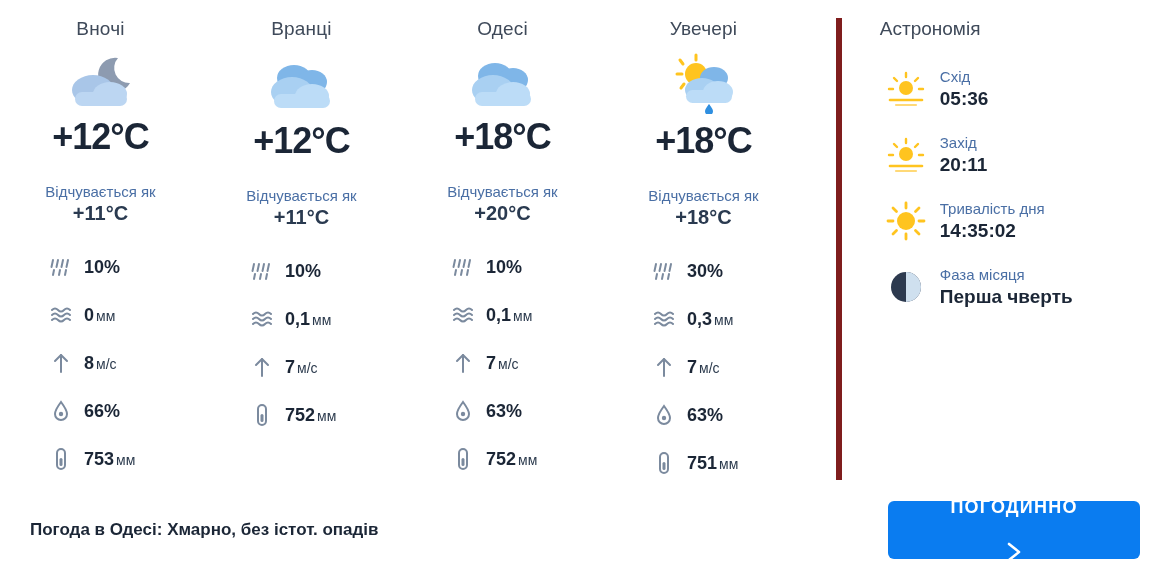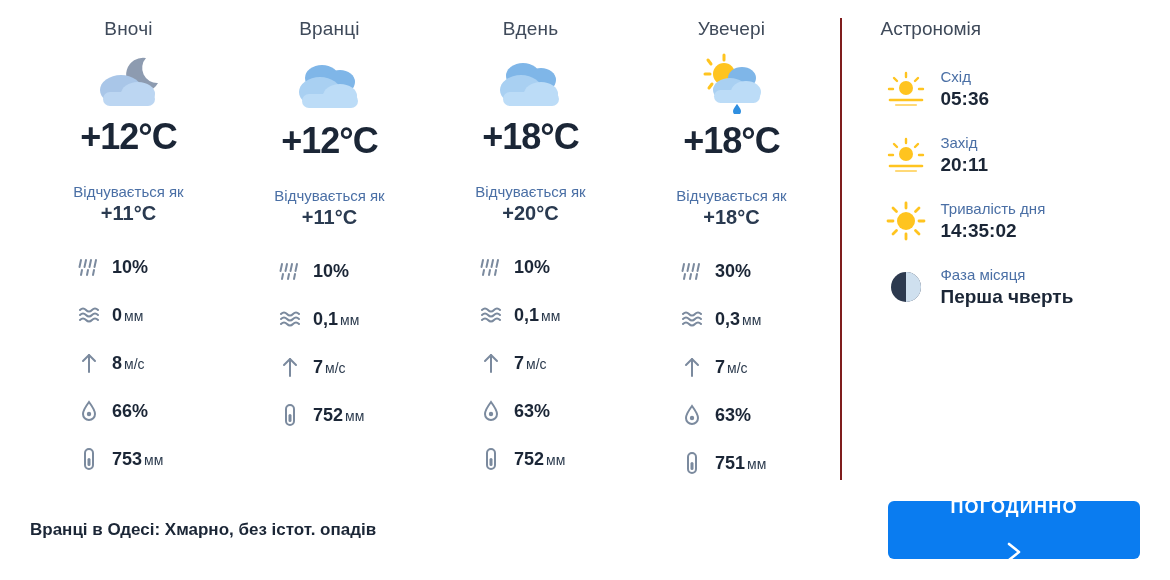--- a/index.html
+++ b/index.html
@@ -20,22 +20,21 @@
   .top {
     display: flex;
     width: 1170px;
     height: 480px;
     padding-top: 18px;
   }
 
   .periods {
     display: flex;
     width: 942px;
-    border-right: 2px solid #7f1d1d;
-    padding-left: 28px;
+    border-right: 6px solid #7f1d1d;
   }
 
   .period {
     width: 201px;
     text-align: center;
     display: flex;
     flex-direction: column;
     align-items: center;
   }
 
@@ -320,21 +319,21 @@
                 <rect x="3" y="2" width="8" height="20" rx="4" fill="none" stroke="#7b8a9e" stroke-width="2"></rect>
                 <rect x="5.5" y="11" width="3" height="8" rx="1.5" fill="#7b8a9e"></rect>
               </svg>
             </span>
             <span class="val"><span>752</span><span class="unit">мм</span></span>
           </div>
         </div>
       </div>
 
       <div class="period">
-        <div class="period-name">Вдень</div>
+        <div class="period-name">Одесі</div>
         <div class="icon-box">
           <svg width="80" height="58" viewBox="0 0 80 58">
             <ellipse cx="32" cy="24" rx="17" ry="13" fill="#7fb6e8"></ellipse>
             <ellipse cx="50" cy="28" rx="15" ry="12" fill="#7fb6e8"></ellipse>
             <ellipse cx="30" cy="38" rx="21" ry="15" fill="#a9d0f2"></ellipse>
             <ellipse cx="50" cy="42" rx="17" ry="12" fill="#bcdcf7"></ellipse>
             <rect x="12" y="40" width="56" height="14" rx="7" fill="#bcdcf7"></rect>
           </svg>
         </div>
         <div class="temp">+18°C</div>
@@ -562,21 +561,21 @@
         <div>
           <div class="astro-label">Фаза місяця</div>
           <div class="astro-value">Перша чверть</div>
         </div>
       </div>
     </div>
 
   </div>
 
   <div class="bottom">
-    <div class="summary">Вранці в Одесі: Хмарно, без істот. опадів</div>
+    <div class="summary">Погода в Одесі: Хмарно, без істот. опадів</div>
     <button class="hourly-btn">
       <span>ПОГОДИННО</span>
       <span class="chev">
         <svg width="18" height="24" viewBox="0 0 18 24">
           <polyline points="4,4 14,12 4,20" fill="none" stroke="#ffffff" stroke-width="2.6" stroke-linecap="round" stroke-linejoin="round"></polyline>
         </svg>
       </span>
     </button>
   </div>
 

